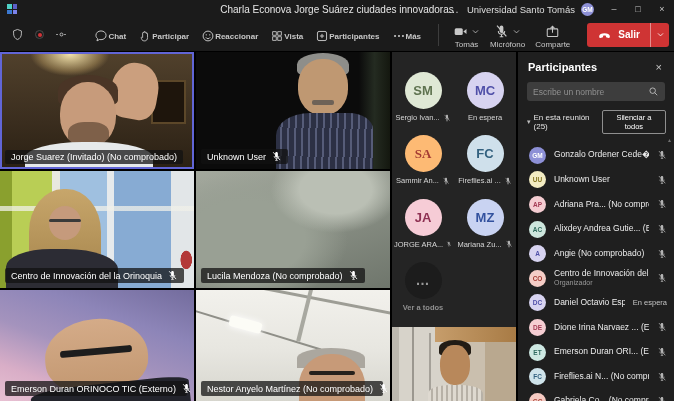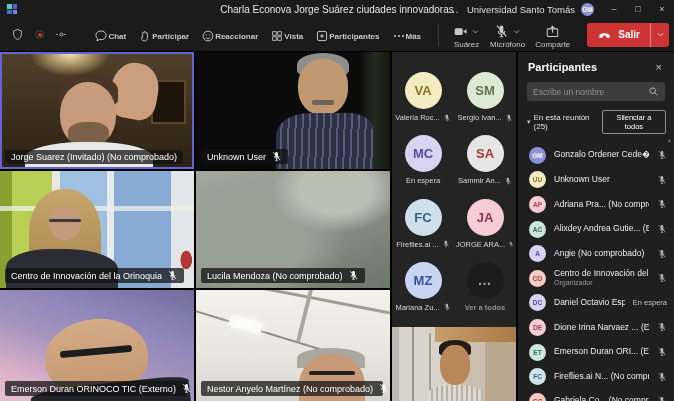--- a/index.html
+++ b/index.html
@@ -307,21 +307,21 @@
 
   <div class="ctl">
     <span class="c-row">
       <svg class="ic" width="15" height="15">
           <use href="#i-camera"></use>
         </svg>
       <svg class="ic" width="9" height="9">
           <use href="#i-chev"></use>
         </svg>
     </span>
-    <span class="c-label">Suárez</span>
+    <span class="c-label">Tomás</span>
   </div>
   <div class="ctl">
     <span class="c-row">
       <svg class="ic" width="15" height="15">
           <use href="#i-mic-off"></use>
         </svg>
       <svg class="ic" width="9" height="9">
           <use href="#i-chev"></use>
         </svg>
     </span>
@@ -438,45 +438,36 @@
         <svg width="11" height="11">
             <use href="#i-mic-off"></use>
           </svg>
       </div>
     </div>
   </div>
 
   <div class="strip">
     <div class="strip-grid">
       <div class="a-cell">
-        <div class="a-circle" style="background: rgb(243, 236, 195); color: rgb(133, 118, 35);">VA</div>
-        <div class="a-label">
-            <span>Valeria Roc...</span>
-            <svg width="8" height="8" style="color:#b4b4b4">
-              <use href="#i-mic-off"></use>
-            </svg>
-          </div>
-      </div>
-      <div class="a-cell">
         <div class="a-circle" style="background: rgb(223, 232, 213); color: rgb(95, 115, 80);">SM</div>
         <div class="a-label">
             <span>Sergio Ivan...</span>
             <svg width="8" height="8" style="color:#b4b4b4">
               <use href="#i-mic-off"></use>
             </svg>
           </div>
       </div>
       <div class="a-cell">
         <div class="a-circle" style="background: rgb(215, 211, 240); color: rgb(79, 79, 168);">MC</div>
         <div class="a-label">
             <span>En espera</span>
           </div>
       </div>
       <div class="a-cell">
-        <div class="a-circle" style="background: #e5e5e5; color: rgb(164, 59, 51);">SA</div>
+        <div class="a-circle" style="background: #fdba74; color: rgb(164, 59, 51); font-family: Liberation Serif, serif;">SA</div>
         <div class="a-label">
             <span>Sammir An...</span>
             <svg width="8" height="8" style="color:#b4b4b4">
               <use href="#i-mic-off"></use>
             </svg>
           </div>
       </div>
       <div class="a-cell">
         <div class="a-circle" style="background: rgb(207, 224, 235); color: rgb(51, 97, 127);">FC</div>
         <div class="a-label">

